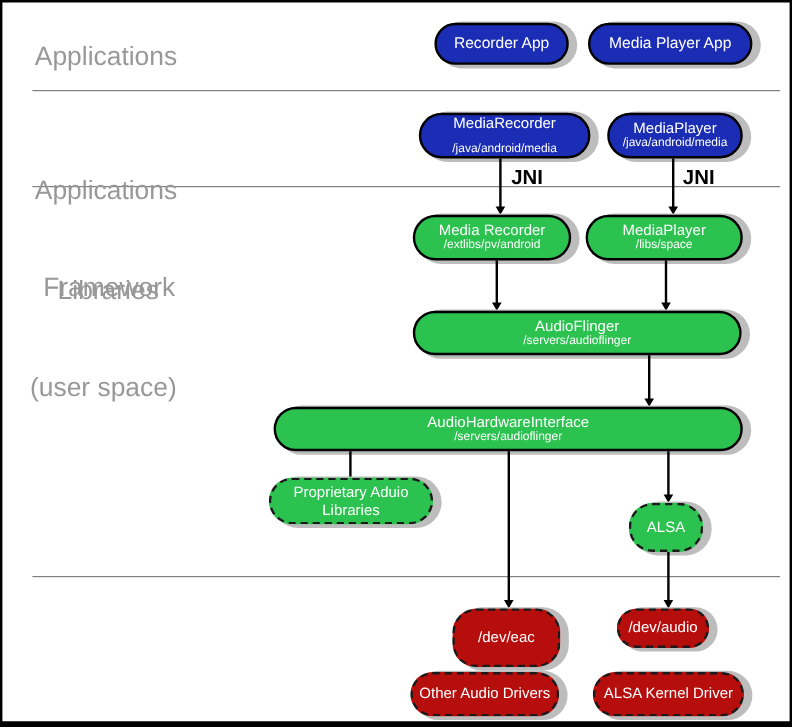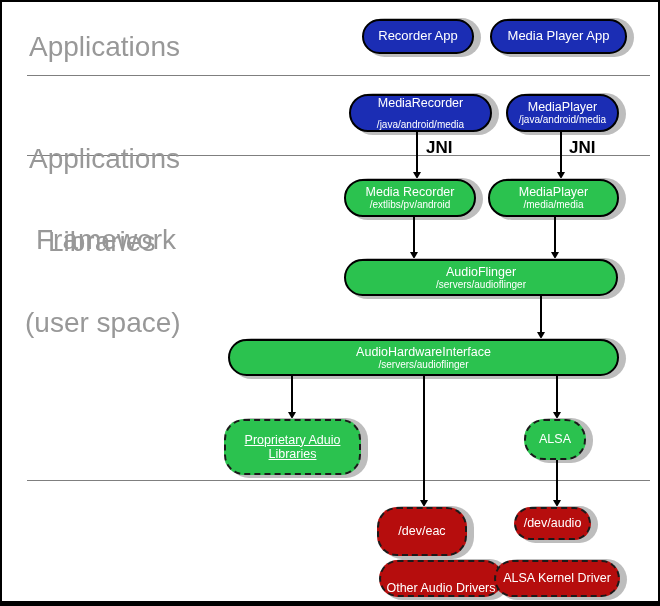--- a/index.html
+++ b/index.html
@@ -4,21 +4,21 @@
 <style>
   :root{
     --blue:#1b2db4; --green:#2bc24f; --red:#b60d0d;
     --label_gray:#989898; --line_gray:#7f7f7f; --shadow:#bdbdbd;
   }
   html,body{margin:0;padding:0;background:#fff;}
   body{width:660px;height:606px;font-family:"Liberation Sans",sans-serif;}
   #frame{position:absolute;left:0;top:0;width:660px;height:606px;box-sizing:border-box;
          border:2px solid #000;border-bottom:5px solid #000;background:#fff;overflow:hidden;}
   .sep{position:absolute;left:25px;width:623px;height:1px;background:var(--line_gray);}
-  .layer-label{position:absolute;color:var(--label_gray);font-size:28px;line-height:27px;white-space:pre;}
+  .layer-label{position:absolute;color:var(--label_gray);font-size:22px;line-height:27px;white-space:pre;}
   .pill{position:absolute;box-sizing:border-box;border:2px solid #000;border-radius:20px;
         color:#fff;display:flex;flex-direction:column;align-items:center;justify-content:center;
         text-align:center;box-shadow:5px 1px 0 2px var(--shadow);line-height:1.15;}
   .pill.dashed{border:2px dashed #1a1a1a;}
   .blue{background:var(--blue);} .green{background:var(--green);align-items:center;} .red{background:var(--red);}
   .t{font-size:12.5px;} .t-lg{font-size:13px;} .s{font-size:10px;}
   .vline{position:absolute;width:1.5px;background:#000;}
   .ahead{position:absolute;width:0;height:0;border-left:4px solid transparent;
          border-right:4px solid transparent;border-top:7px solid #000;}
   .jni{position:absolute;color:#000;font-size:17px;font-weight:bold;}
@@ -64,21 +64,21 @@
   <div class="vline" style="left:558px;top:130px;height:41px;"></div>
   <div class="ahead" style="left:555px;top:170px;"></div>
   <div class="jni" style="left:567px;top:136px;">JNI</div>
 
   <div class="pill green" style="left:342px;top:177px;width:132px;height:38px;">
     <div class="t">Media Recorder</div>
     <div class="s">/extlibs/pv/android</div>
   </div>
   <div class="pill green" style="left:486px;top:177px;width:131px;height:38px;">
     <div class="t">MediaPlayer</div>
-    <div class="s">/media/media</div>
+    <div class="s">/libs/space</div>
   </div>
 
   <div class="vline" style="left:411px;top:215px;height:36px;"></div>
   <div class="ahead" style="left:408px;top:250px;"></div>
   <div class="vline" style="left:552px;top:215px;height:36px;"></div>
   <div class="ahead" style="left:549px;top:250px;"></div>
 
   <div class="pill green" style="left:342px;top:257px;width:274px;height:37px;">
     <div class="t">AudioFlinger</div>
     <div class="s">/servers/audioflinger</div>
@@ -92,37 +92,37 @@
     <div class="s">/servers/audioflinger</div>
   </div>
 
   <div class="vline" style="left:289px;top:374px;height:37px;"></div>
   <div class="ahead" style="left:286px;top:410px;"></div>
   <div class="vline" style="left:421px;top:374px;height:125px;"></div>
   <div class="ahead" style="left:418px;top:498px;"></div>
   <div class="vline" style="left:554px;top:374px;height:37px;"></div>
   <div class="ahead" style="left:551px;top:410px;"></div>
 
-  <div class="pill green dashed" style="left:222px;top:417px;width:137px;height:56px;text-decoration:underline;">
+  <div class="pill green dashed" style="left:222px;top:396px;width:137px;height:39px;">
     <div class="t">Proprietary Aduio</div>
     <div class="t">Libraries</div>
   </div>
   <div class="pill green dashed" style="left:522px;top:417px;width:62px;height:41px;">
     <div class="t">ALSA</div>
   </div>
 
   <div class="vline" style="left:554px;top:458px;height:41px;"></div>
   <div class="ahead" style="left:551px;top:498px;"></div>
 
   <div class="pill red dashed" style="left:375px;top:505px;width:90px;height:49px;">
     <div class="t">/dev/eac</div>
   </div>
   <div class="pill red dashed" style="left:512px;top:505px;width:77px;height:33px;">
     <div class="t">/dev/audio</div>
   </div>
-  <div class="pill red dashed" style="left:377px;top:558px;width:124px;height:37px;justify-content:flex-end;">
+  <div class="pill red dashed" style="left:340px;top:558px;width:124px;height:37px;">
     <div class="t">Other Audio Drivers</div>
   </div>
   <div class="pill red dashed" style="left:492px;top:558px;width:126px;height:37px;text-align:center;">
     <div class="t">ALSA Kernel Driver</div>
   </div>
 
 </div>
 
 </body></html>

